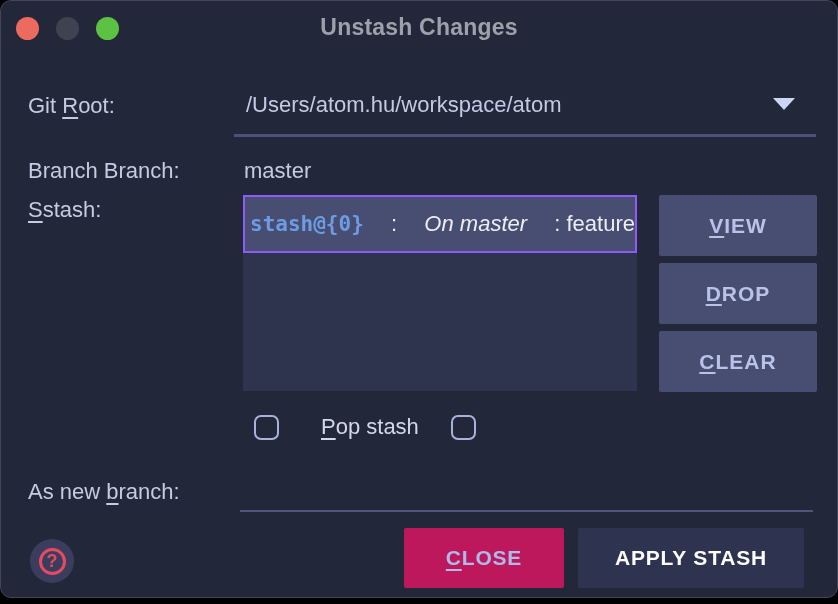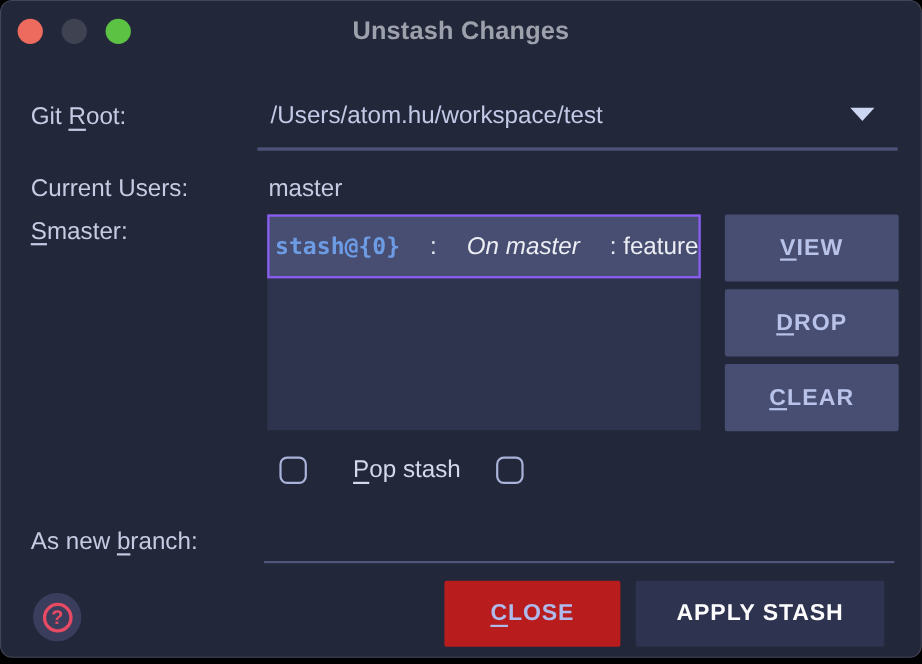--- a/index.html
+++ b/index.html
@@ -201,21 +201,21 @@
     border: none;
     border-radius: 2px;
     font-family: inherit;
     font-weight: bold;
     letter-spacing: 0.8px;
     cursor: pointer;
   }
   #close-btn {
     left: 403px;
     width: 160px;
-    background: #b91c1c;
+    background: #be185d;
     color: #aeb9ec;
     font-size: 21px;
   }
   #apply-btn {
     left: 577px;
     width: 226px;
     background: #2e3450;
     color: #fdfdfe;
     font-size: 21px;
   }
@@ -226,28 +226,28 @@
 <div id="window">
 
   <div class="titlebar">
     <div class="traffic t-close"></div>
     <div class="traffic t-minimize"></div>
     <div class="traffic t-zoom"></div>
     <div class="win-title">Unstash Changes</div>
   </div>
 
   <div class="field-label" style="top: 92px;"><span>Git </span><span class="mn">R</span><span>oot:</span></div>
-  <div class="combo-value">/Users/atom.hu/workspace/test</div>
+  <div class="combo-value">/Users/atom.hu/workspace/atom</div>
   <div class="combo-arrow"></div>
   <div class="combo-underline"></div>
 
-  <div class="field-label" style="top: 157px;">Current Users:</div>
+  <div class="field-label" style="top: 157px;">Branch Branch:</div>
   <div class="field-label" style="left: 243px; top: 157px; text-align: right;">master</div>
 
-  <div class="field-label" style="top: 196px;"><span class="mn">S</span><span>master:</span></div>
+  <div class="field-label" style="top: 196px;"><span class="mn">S</span><span>stash:</span></div>
 
   <div class="stash-list">
     <div class="stash-item">
       <span class="stash-id">stash@{0}</span>
         <span>: </span>
         <span class="stash-branch">On master</span>
         <span>: feature</span>
     </div>
   </div>
 

